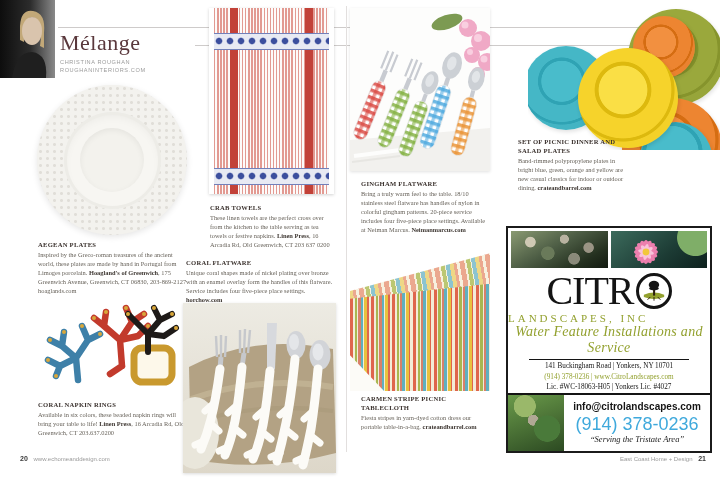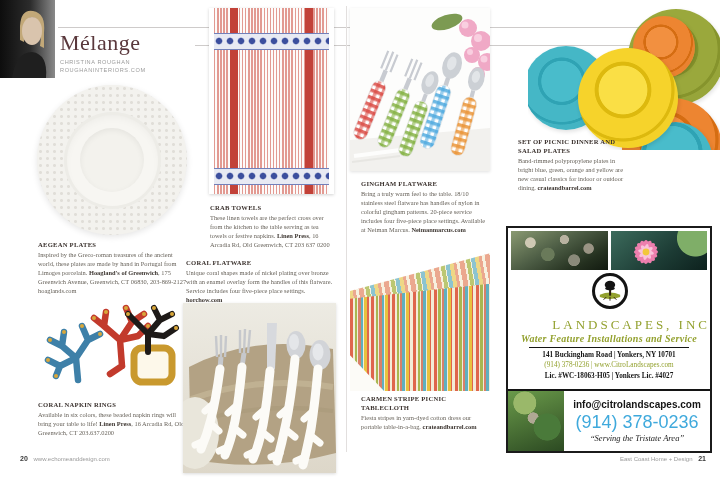--- a/index.html
+++ b/index.html
@@ -66,26 +66,26 @@
       radial-gradient(circle at 65% 75%,#8a8a7a 0 8%,transparent 9%),
       linear-gradient(150deg,#8a9a72,#4c5c44 45%,#24301f 78%,#121a10);}
   .ph-lily{background:
       radial-gradient(circle at 88% 18%,#7fae68 0 20%,transparent 21%),
       linear-gradient(140deg,#3c6b5c,#1c3b34 60%,#0d211d);}
   .lily-svg{position:absolute;left:16%;top:6%;}
   .ad-logo{display:flex;align-items:center;justify-content:center;margin-top:1px;}
   .logo-citr{font-size:40px;line-height:1;color:#141414;letter-spacing:-1px;font-family:"Liberation Serif",serif;}
   .logo-o{width:36px;height:36px;border:3px solid #141414;border-radius:50%;box-sizing:border-box;
           display:inline-flex;align-items:center;justify-content:center;margin-left:2px;background:#fff;}
-  .ad-sub{font-size:13px;color:#93a12f;letter-spacing:3px;text-align:right;margin-top:8px;}
+  .ad-sub{font-size:11px;color:#93a12f;letter-spacing:3px;text-align:left;margin-top:1px;}
   .ad-tag1{font-style:italic;font-weight:bold;font-size:9.5px;color:#141414;text-align:center;margin-top:2px;letter-spacing:.3px;}
-  .ad-tag2{font-style:italic;font-weight:bold;font-size:10px;color:#93a12f;text-align:center;letter-spacing:.3px;}
+  .ad-tag2{font-style:italic;font-weight:normal;font-size:14px;color:#93a12f;text-align:center;letter-spacing:.3px;}
   .ad-rule{width:160px;height:1px;background:#141414;margin:3px auto 2px auto;}
   .ad-addr{font-size:7.2px;line-height:1.45;text-align:center;}
-  .a1,.a3{font-weight:bold;color:#141414;}
+  .a1,.a3{font-weight:normal;color:#141414;}
   .a2{font-weight:normal;color:#93a12f;}
   .ad-contact{display:flex;border-top:2px solid #141414;margin-top:auto;height:60px;text-align:right;}
   .contact-photo{width:56px;background:
       radial-gradient(circle at 30% 20%,#9ab86a 0 18%,transparent 19%),
       radial-gradient(circle at 70% 60%,#4a7a3a 0 25%,transparent 26%),
       radial-gradient(circle at 45% 45%,#b0a894 0 12%,transparent 13%),
       linear-gradient(160deg,#6a9a4a,#2c4a22);}
   .contact-info{flex:1;display:flex;flex-direction:column;align-items:center;justify-content:center;
       font-family:"Liberation Sans",sans-serif;}
   .c-email,.c-web{font-size:10px;font-weight:600;color:#141414;line-height:1.25;}
@@ -357,20 +357,21 @@
                 <ellipse rx="2.6" ry="8" transform="rotate(55)"></ellipse>
               <ellipse rx="2.6" ry="8" transform="rotate(100)"></ellipse>
                 <ellipse rx="2.6" ry="8" transform="rotate(145)"></ellipse>
             </g>
             <circle r="3.4" fill="#f2c73c"></circle>
           </g>
         </svg>
       </div>
     </div>
     <div class="ad-logo">
+      <span class="logo-citr">CITR</span>
       <span class="logo-o">
         <svg width="24" height="24" viewBox="0 0 26 26">
           <path d="M2 17 Q13 12.5 24 17 L24 19.5 Q13 24 2 19.5 Z" fill="#93a12f"></path>
           <rect x="12" y="9" width="2.2" height="9" fill="#2a1c10"></rect>
           <path d="M13 2 C7 2 6 8 9 9 C6 10 9 13 13 12 C17 13 20 10 17 9 C20 8 19 2 13 2 Z" fill="#141414"></path>
           <path d="M9 19.5 l-3 3 M13 19.5 l0 4 M17 19.5 l3 3" stroke="#2a1c10" stroke-width="1" fill="none"></path>
         </svg>
       </span>
     </div>
     <div class="ad-sub">LANDSCAPES, INC</div>

